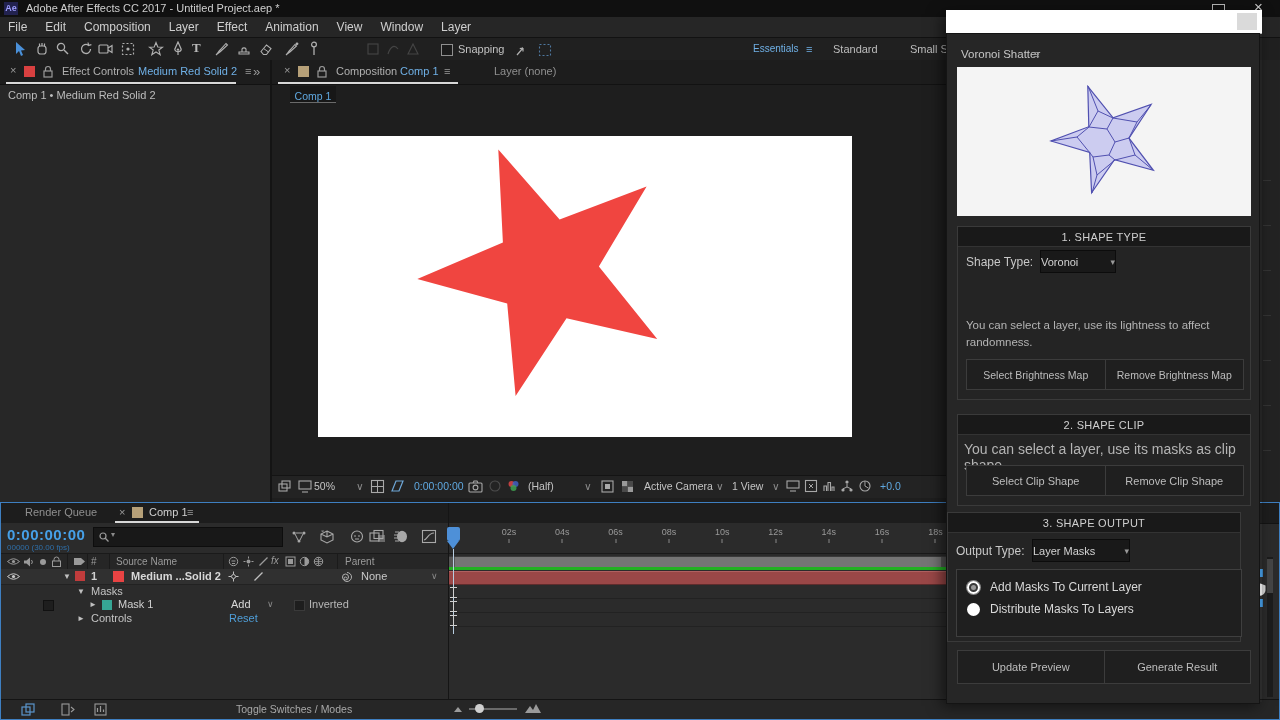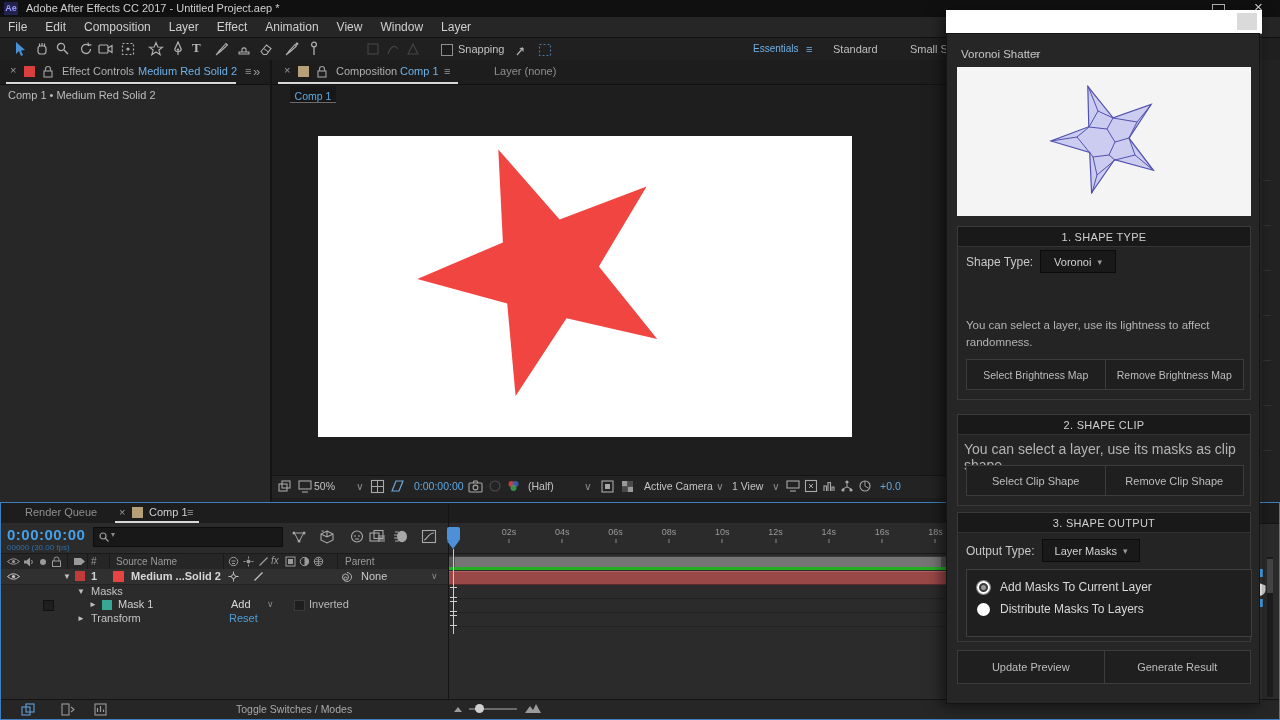--- a/index.html
+++ b/index.html
@@ -5,21 +5,21 @@
   html,body{margin:0;padding:0;background:#000;}
   #app{position:relative;width:1280px;height:720px;background:#232323;overflow:hidden;
        font-family:"Liberation Sans",sans-serif;color:#c8c8c8;-webkit-font-smoothing:antialiased;}
   .ab{position:absolute;}
   .txt{white-space:nowrap;}
   svg{display:block;}
   .tabbar{background:#1d1d1d;border-bottom:1px solid #121212;}
   .underline{position:absolute;height:2px;background:#d8d8d8;bottom:0;}
   .chip{width:11px;height:11px;display:inline-block;}
   .dd{background:#191919;border:1px solid #0c0c0c;color:#d2d2d2;display:flex;align-items:center;
-      justify-content:center;gap:6px;font-size:11px;}
+      justify-content:space-between;gap:6px;font-size:11px;}
   .btncell{flex:1;display:flex;align-items:center;justify-content:center;font-size:11px;color:#bdbdbd;}
   .btnbox{display:flex;background:#1f1f1f;border:1px solid #3c3c3c;}
   .btnbox .sep{width:1px;background:#3c3c3c;}
   .sechdr{background:#191919;border-bottom:1px solid #333;display:flex;align-items:center;
           justify-content:center;font-size:11px;color:#cfcfcf;letter-spacing:.3px;}
   .section{background:#242424;border:1px solid #3a3a3a;}
   .rowline{position:absolute;height:1px;background:#222;left:0;right:0;}
   .vsep{position:absolute;width:1px;background:#1b1b1b;top:0;bottom:0;}
   .ruler-label{position:absolute;top:4px;transform:translateX(-50%);font-size:9px;color:#9a9a9a;}
   .ruler-tick{position:absolute;top:16px;width:1px;height:4px;background:#8a8a8a;transform:translateX(-50%);}
@@ -493,21 +493,21 @@
       <span class="ab" style="left:101px;top:2px;width:10px;height:10px;background:#36a695;"></span>
       <span class="ab txt" style="left:117px;top:0;font-size:11px;color:#d0d0d0;text-align:center;">Mask 1</span>
       <span class="ab txt" style="left:230px;top:0;font-size:11px;color:#d8d8d8;">Add</span>
       <span class="ab txt" style="left:266px;top:1px;font-size:9px;color:#8a8a8a;">∨</span>
       <span class="ab" style="left:293px;top:2px;width:9px;height:9px;background:#1e1e1e;border:1px solid #3a3a3a;"></span>
       <span class="ab txt" style="left:308px;top:0;font-size:11px;color:#b8b8b8;">Inverted</span>
     </div>
 
     <div class="ab" style="left:0;top:109px;width:447px;height:14px;">
       <span class="ab txt" style="left:76px;top:2px;font-size:8px;color:#c0c0c0;">►</span>
-      <span class="ab txt" style="left:90px;top:0;font-size:11px;color:#c4c4c4;">Transform</span>
+      <span class="ab txt" style="left:90px;top:0;font-size:11px;color:#c4c4c4;">Controls</span>
       <span class="ab txt" style="left:228px;top:0;font-size:11px;color:#4f9fd9;">Reset</span>
     </div>
 
     <div class="vsep" style="left:447px;top:0;bottom:18px;background:#151515;"></div>
 
     <div class="ab" id="time-ruler" style="left:448px;top:20px;width:498px;height:30px;background:#2b2b2b;border-bottom:1px solid #1a1a1a;overflow:hidden;">
         <span class="ruler-label" style="left: 60px;">02s</span>
         <span class="ruler-tick" style="left: 60px;"></span>
         <span class="ruler-label" style="left: 113.3px;">04s</span>
         <span class="ruler-tick" style="left: 113.3px;"></span>
@@ -659,21 +659,21 @@
       <div class="ab section" style="left:10px;top:380px;width:292px;height:90px;">
         <div class="sechdr" style="height:19px;">2. SHAPE CLIP</div>
         <div class="ab" style="left:6px;top:26px;width:282px;font-size:14px;color:#b4b4b4;">You can select a layer, use its masks as clip shape.</div>
         <div class="ab btnbox" style="left:8px;top:50px;width:276px;height:29px;">
           <div class="btncell">Select Clip Shape</div>
           <div class="sep"></div>
           <div class="btncell">Remove Clip Shape</div>
         </div>
       </div>
 
-      <div class="ab section" style="left:10px;top:478px;width:292px;height:128px;">
+      <div class="ab section" style="left:0;top:478px;width:292px;height:128px;">
         <div class="sechdr" style="height:19px;">3. SHAPE OUTPUT</div>
         <span class="ab txt" style="left:8px;top:31px;font-size:12px;color:#c8c8c8;">Output Type:</span>
         <div class="ab dd" style="left:84px;top:26px;width:96px;height:21px;">
           <span>Layer Masks</span>
           <span style="color:#9a9a9a;font-size:9px;">▾</span>
         </div>
         <div class="ab" style="left:8px;top:56px;width:274px;height:60px;background:#1f1f1f;border:1px solid #3f3f3f;padding:6px 0 0 10px;">
           <div style="display:flex;align-items:center;gap:10px;height:22px;">
             <span class="radio sel"></span>
             <span class="txt" style="font-size:12px;color:#d8d8d8;">Add Masks To Current Layer</span>

